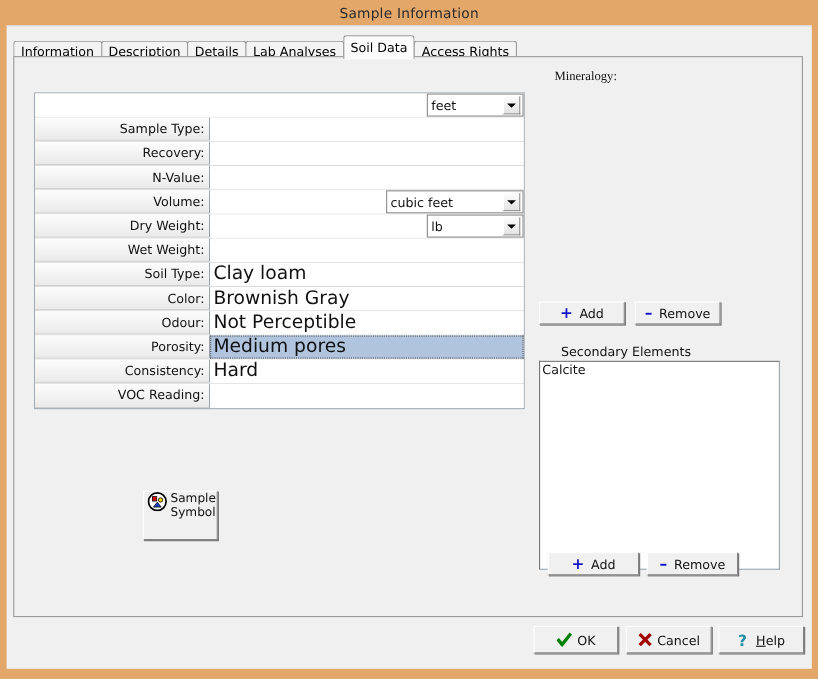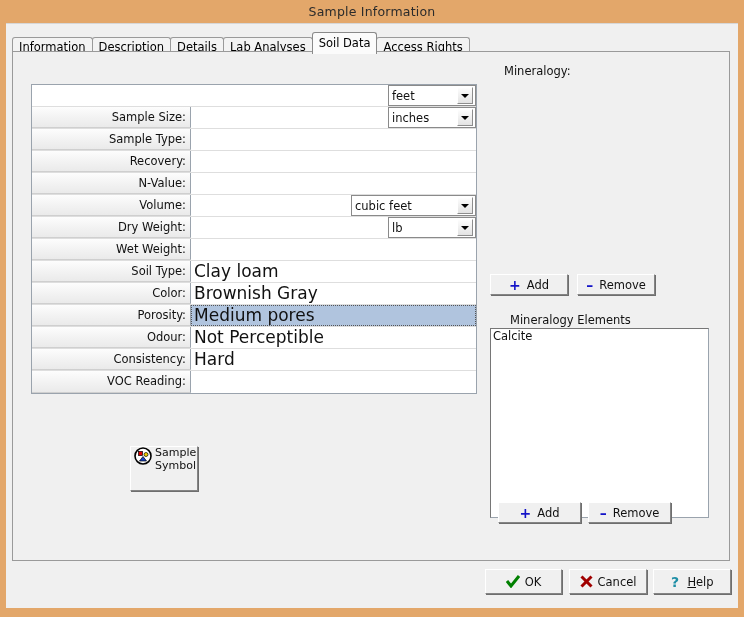--- a/index.html
+++ b/index.html
@@ -293,28 +293,20 @@
       <div id="grid">
 
         <div class="grow">
           <div class="gval"></div>
           <div class="combo" style="width:88px">
             <span class="ctext">feet</span>
             <span class="cbtn"></span>
           </div>
         </div>
 
-        <div class="grow">
-          <div class="glabel">Sample Size:</div>
-          <div class="gval"></div>
-          <div class="combo" style="width:88px">
-            <span class="ctext">inches</span>
-            <span class="cbtn"></span>
-          </div>
-        </div>
 
         <div class="grow">
           <div class="glabel">Sample Type:</div>
           <div class="gval"></div>
         </div>
 
         <div class="grow">
           <div class="glabel">Recovery:</div>
           <div class="gval"></div>
         </div>
@@ -351,27 +343,27 @@
           <div class="glabel">Soil Type:</div>
           <div class="gval">Clay loam</div>
         </div>
 
         <div class="grow">
           <div class="glabel">Color:</div>
           <div class="gval">Brownish Gray</div>
         </div>
 
         <div class="grow">
+          <div class="glabel">Odour:</div>
+          <div class="gval">Not Perceptible</div>
+        </div>
+
+        <div class="grow">
           <div class="glabel">Porosity:</div>
           <div class="gval selected">Medium pores</div>
-        </div>
-
-        <div class="grow">
-          <div class="glabel">Odour:</div>
-          <div class="gval">Not Perceptible</div>
         </div>
 
         <div class="grow">
           <div class="glabel">Consistency:</div>
           <div class="gval">Hard</div>
         </div>
 
         <div class="grow">
           <div class="glabel">VOC Reading:</div>
           <div class="gval"></div>
@@ -387,31 +379,31 @@
             <circle cx="12" cy="7.5" r="2" fill="#f2d000" stroke="#000" stroke-width="0.7"></circle>
             <polygon points="9,9.5 12.5,14 5.5,14" fill="#1442c8" stroke="#000" stroke-width="0.7"></polygon>
           </svg>
         </span>
         <span class="symlabel">
           <span>Sample</span><br>
           <span>Symbol</span>
         </span>
       </div>
 
-      <div class="listlabel" style="left:491px; top:12px;">Mineralogy:</div>
+      <div class="listlabel" style="left:491px; top:12px;font-family:Liberation Serif, serif;">Mineralogy:</div>
       <div class="btn" style="left:477px; top:222px; width:78px; height:21px;">
         <span class="bglyph plus">+</span>
         <span>Add</span>
       </div>
       <div class="btn" style="left:564px; top:222px; width:78px; height:21px;">
         <span class="bglyph minus">–</span>
         <span>Remove</span>
       </div>
 
-      <div class="listlabel" style="left:497px; top:261px;">Mineralogy Elements</div>
+      <div class="listlabel" style="left:497px; top:261px;">Secondary Elements</div>
       <div class="listbox" style="left:477px; top:276px; width:219px; height:190px;">
         <div class="li">Calcite</div>
       </div>
       <div class="btn" style="left:485px; top:450px; width:83px; height:21px;">
         <span class="bglyph plus">+</span>
         <span>Add</span>
       </div>
       <div class="btn" style="left:575px; top:450px; width:83px; height:21px;">
         <span class="bglyph minus">–</span>
         <span>Remove</span>

